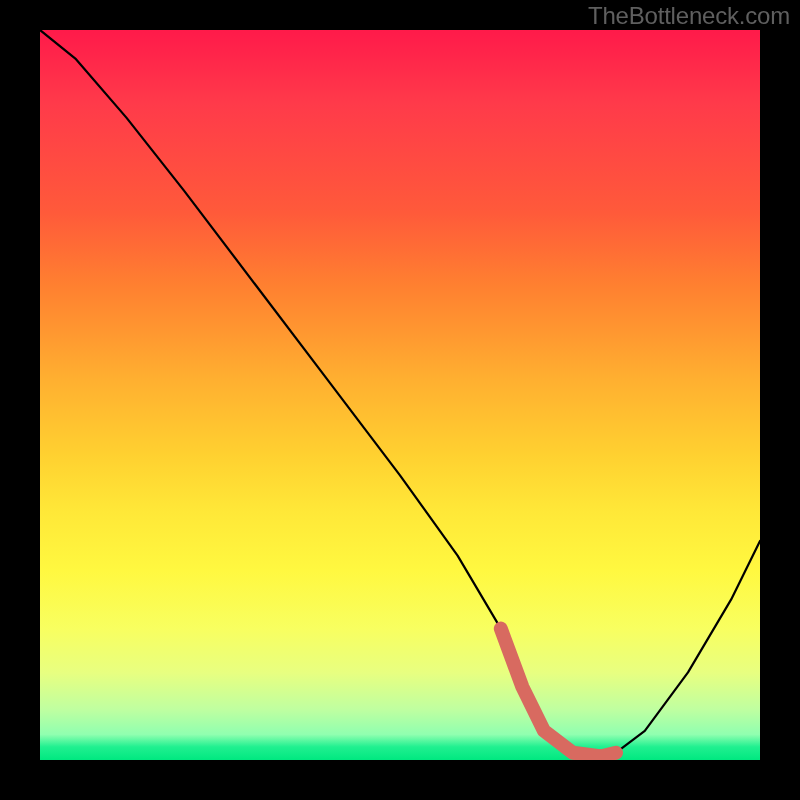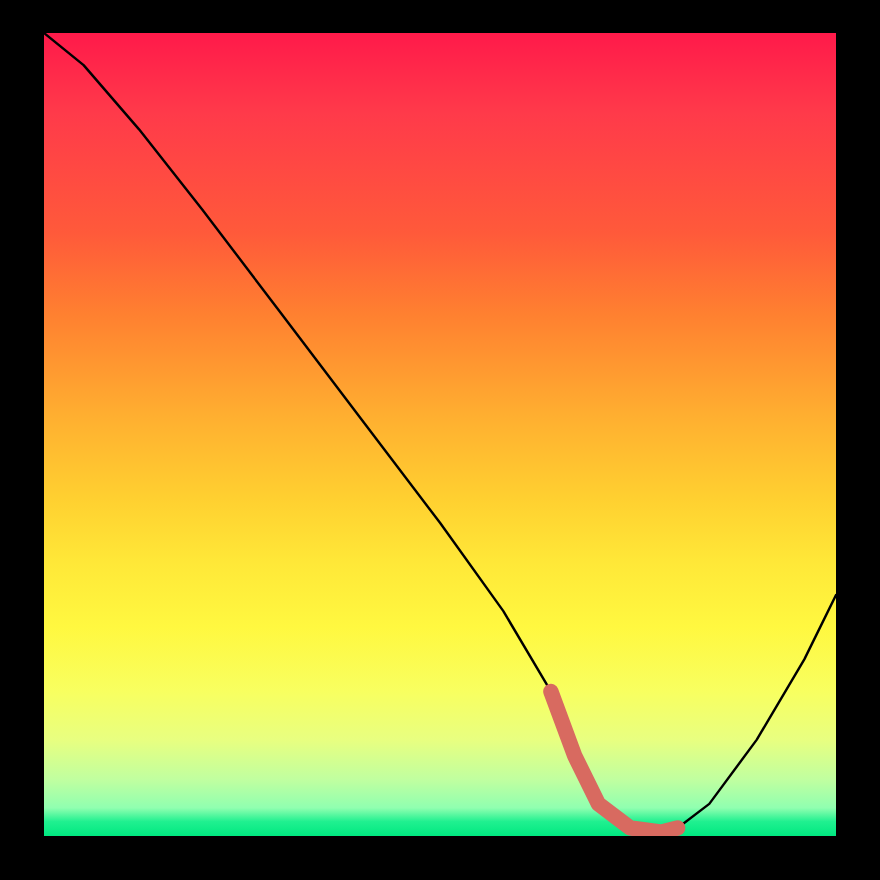--- a/index.html
+++ b/index.html
@@ -61,20 +61,21 @@
     position: absolute;
     left: 0; top: 0;
     width: 100%;
     height: 100%;
   }
 </style>
 </head>
 <body>
 
 <div class="outer">
+  <div class="watermark">TheBottleneck.com</div>
 
   <div class="plot">
     <div class="gradient-bg"></div>
 
     <svg class="overlay" viewBox="0 0 720 730" preserveAspectRatio="none">
       <path id="main-curve" fill="none" stroke="#000" stroke-width="2.2" stroke-linejoin="round" stroke-linecap="round" d="M0.0 0.0 L36.0 29.2 L86.4 87.6 L144.0 160.6 L216.0 255.5 L288.0 350.4 L360.0 445.3 L417.6 525.6 L460.8 598.6 L482.4 657.0 L504.0 700.8 L532.8 722.7 L561.6 726.4 L576.0 722.7 L604.8 700.8 L648.0 642.4 L691.2 569.4 L720.0 511.0 "></path>
       <path id="highlight-curve" fill="none" stroke="#d86a60" stroke-width="14" stroke-linecap="round" stroke-linejoin="round" d="M460.8 598.6 L482.4 657.0 L504.0 700.8 L532.8 722.7 L561.6 726.4 L576.0 722.7 "></path>
     </svg>
   </div>
 </div>

